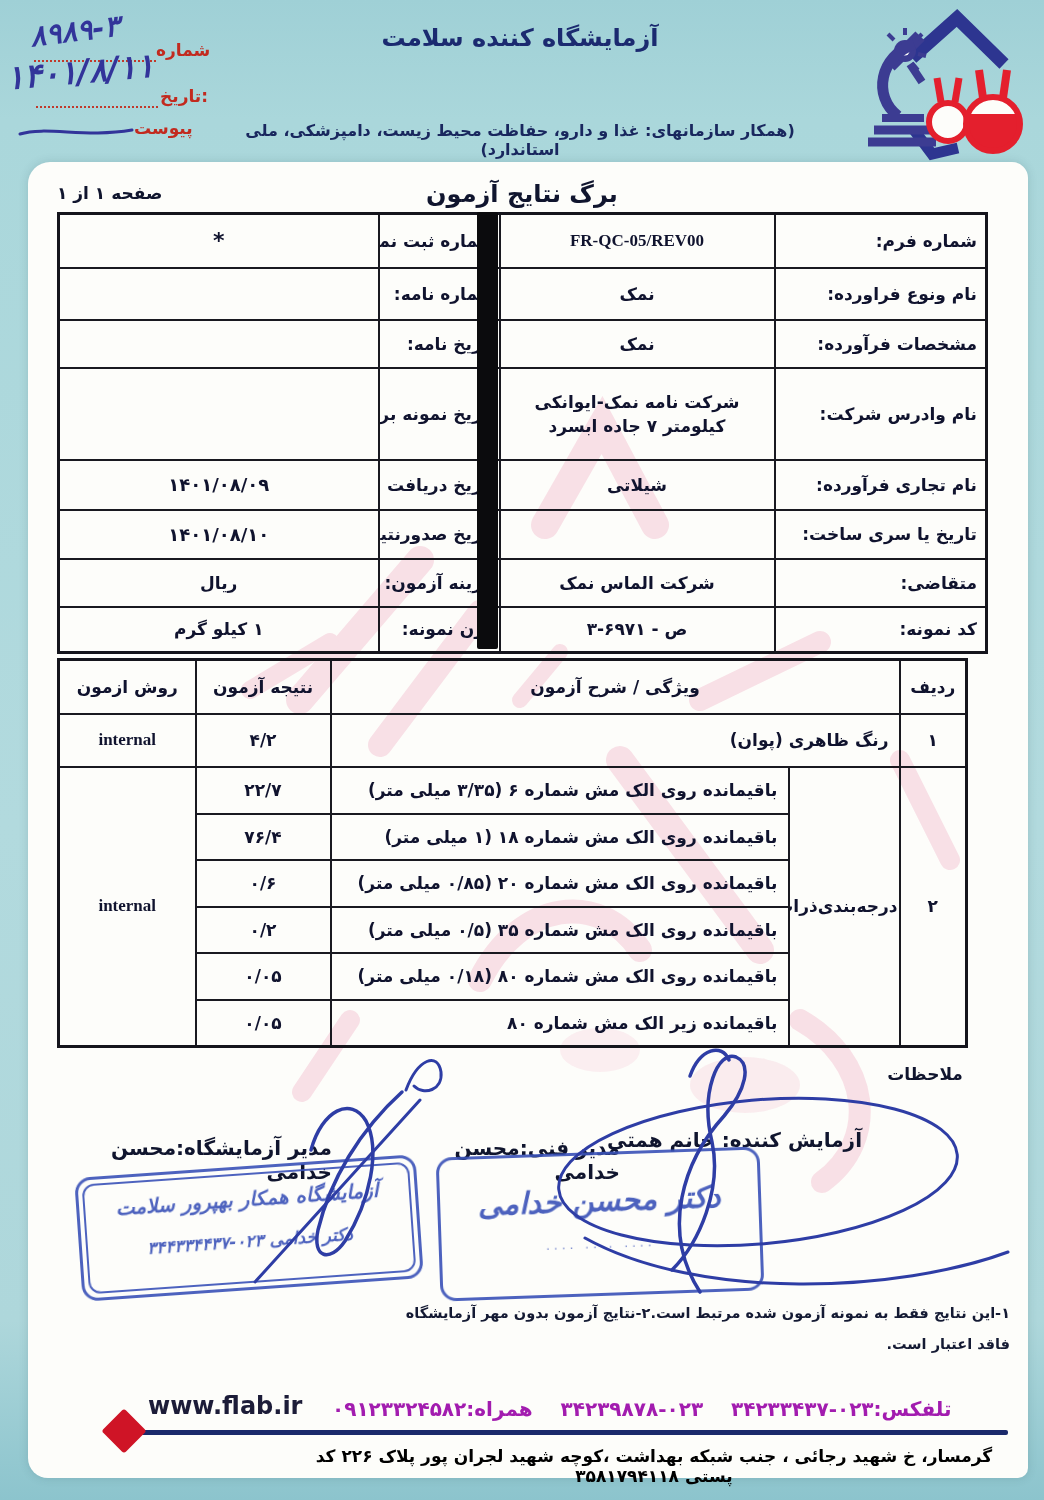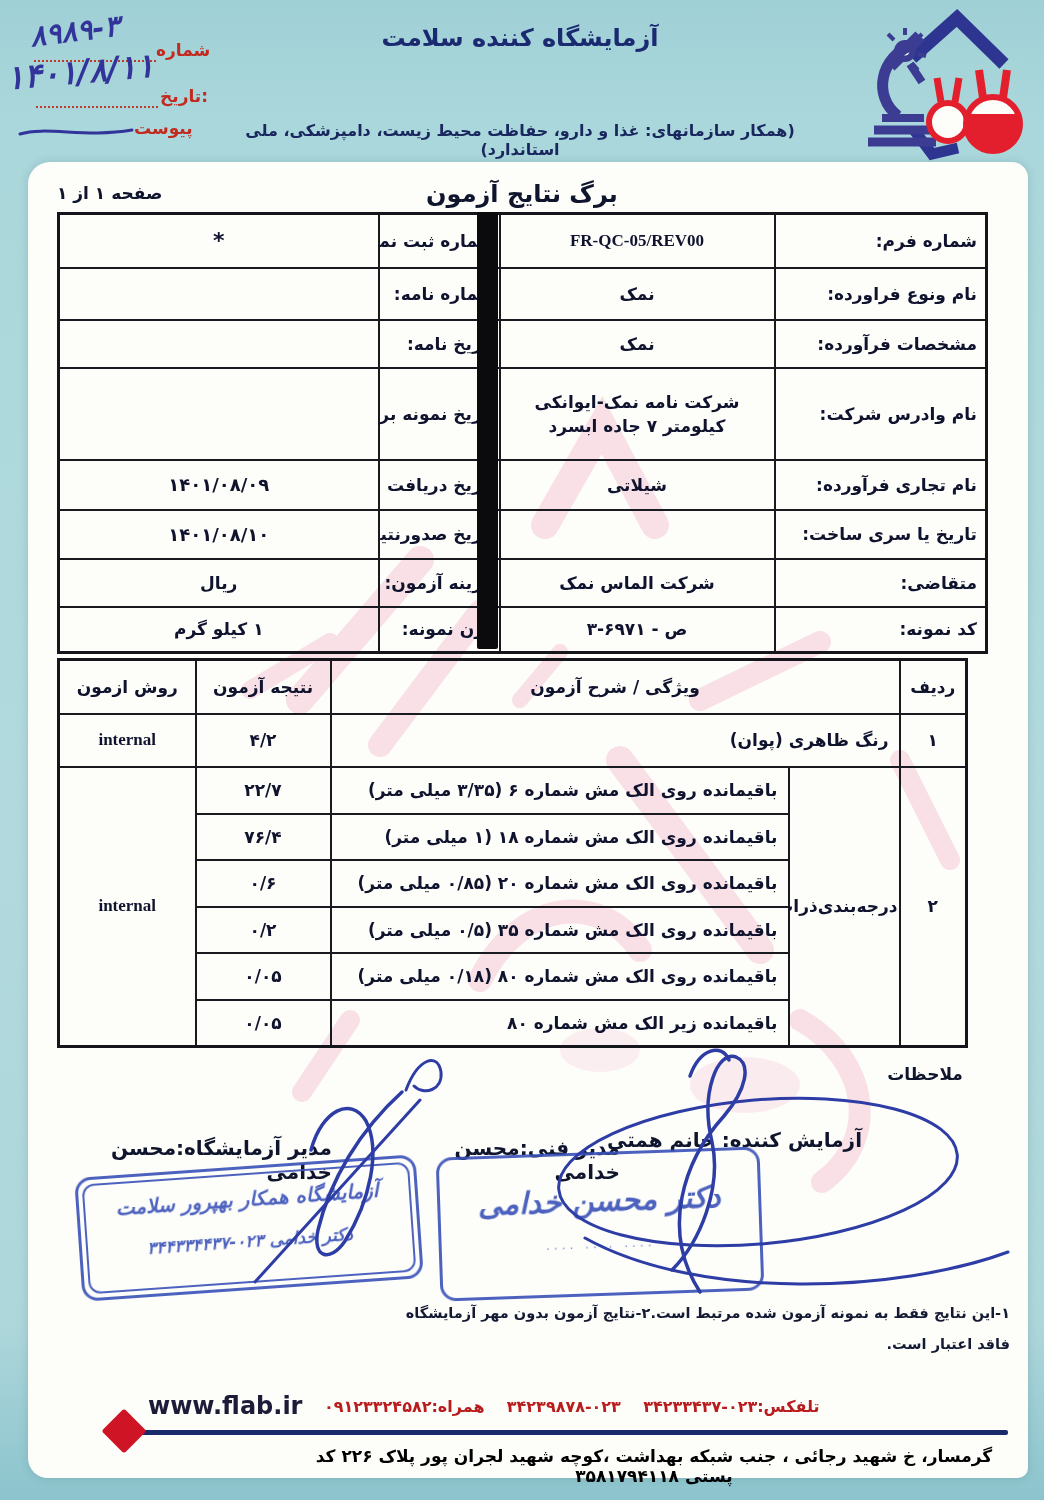--- a/index.html
+++ b/index.html
@@ -60,22 +60,22 @@
   .stamp1 .l2{position:absolute;top:62px;left:0;width:100%;text-align:center;
     font-size:17px;font-weight:bold;font-style:italic;letter-spacing:1px;}
   .stamp2{left:438px;top:1152px;width:318px;height:138px;transform:rotate(-2deg);}
   .stamp2 .name{position:absolute;top:28px;left:0;width:100%;text-align:center;
     font-size:30px;font-weight:bold;font-style:italic;}
   .stamp2 .dots{position:absolute;top:86px;left:0;width:100%;text-align:center;
     font-size:12px;letter-spacing:4px;opacity:.8;}
   
   .footnotes{position:absolute;left:370px;top:1298px;width:640px;direction:rtl;text-align:right;
     font-size:14.5px;font-weight:bold;color:#141a33;line-height:31px;z-index:3;}
-  .contacts{position:absolute;left:324px;top:1397px;width:668px;direction:rtl;text-align:left;
-    font-size:16px;font-weight:bold;color:#b91c1c;z-index:3;}
+  .contacts{position:absolute;left:332px;top:1397px;width:668px;direction:rtl;text-align:left;
+    font-size:20px;font-weight:bold;color:#a21caf;z-index:3;}
   .website{position:absolute;left:148px;top:1392px;font-size:24px;font-weight:600;color:#1c1c38;z-index:3;}
   .rule{position:absolute;left:138px;top:1430px;width:870px;height:5px;background:#1b2a6b;z-index:3;border-radius:2px;}
   .diamond{position:absolute;left:108px;top:1415px;width:32px;height:32px;background:#cf1426;
     transform:rotate(45deg);border-radius:3px;z-index:3;}
   .address{position:absolute;left:300px;top:1446px;width:708px;direction:rtl;text-align:center;
     font-size:17px;font-weight:bold;color:#000000;z-index:3;}
   svg.overlay{position:absolute;left:0;top:0;z-index:1;pointer-events:none;}
   svg.ink{position:absolute;left:0;top:0;z-index:5;pointer-events:none;}
 </style>
 </head>

